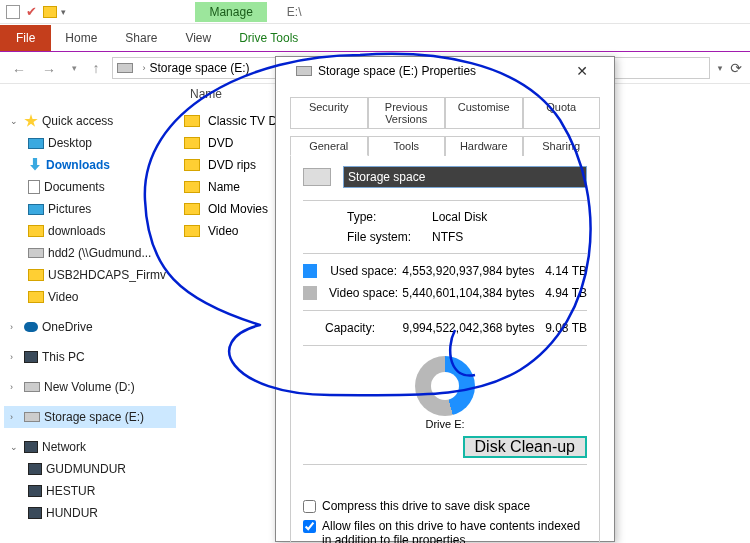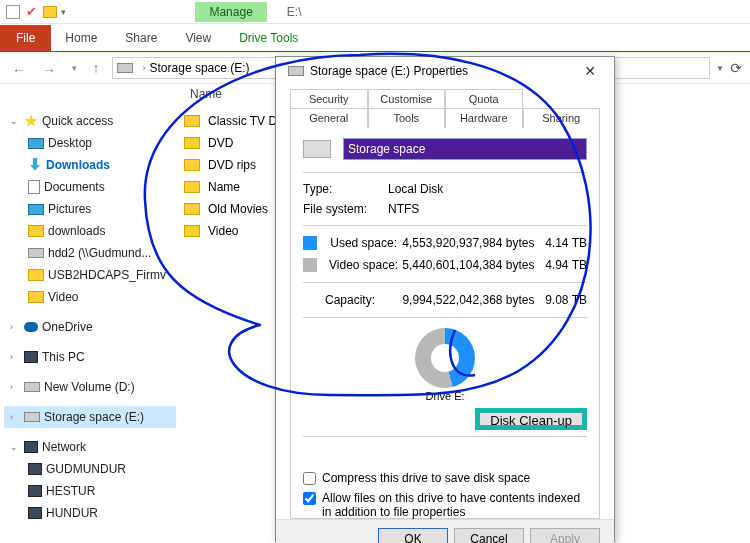--- a/index.html
+++ b/index.html
@@ -53,60 +53,60 @@
 .ic-fld { width: 16px; height: 12px; background: #ffcf33; border: 1px solid #d6a400; }
 .ic-drv { width: 16px; height: 10px; background: #ccc; border: 1px solid #888; }
 .ic-onedrive { width: 14px; height: 10px; background: #0a64a4; border-radius: 5px; }
 .ic-pc { width: 14px; height: 12px; background: #3a4a5a; border: 1px solid #222; }
 .ic-net { width: 14px; height: 12px; background: #3a4a5a; border: 1px solid #222; }
 
 .fileitem { display: flex; align-items: center; height: 22px; padding-left: 4px; gap: 8px; }
 
 
 .dialog { position: absolute; left: 275px; top: 56px; width: 340px; height: 486px; background: #fff; border: 1px solid #888; box-shadow: 2px 2px 8px rgba(0,0,0,.25); z-index: 50; }
-.dlg-title { height: 28px; display: flex; align-items: center; padding: 0 12px; }
+.dlg-title { height: 28px; display: flex; align-items: center; padding: 0 20px; }
 .dlg-title .drv { width: 16px; height: 10px; background: #ccc; border: 1px solid #888; margin-right: 6px; }
 .dlg-title .t { flex: 1; }
 .dlg-title .x { font-size: 14px; color: #333; padding: 2px 6px; }
 
 .tabs { display: flex; flex-wrap: wrap; padding: 4px 14px 0; }
 .tabs .tab { width: 25%; text-align: center; padding: 3px 0; border: 1px solid #ccc; border-bottom: none; background: #fff; margin-bottom: -1px; color: #333; font-size: 11px; }
 .tabs .row1 .tab { border-bottom: 1px solid #ccc; }
 .tabs .tab.active { background: #fff; border-bottom: 1px solid #fff; }
-.tabs .rowwrap { display: flex; width: 100%; }
+.tabs .rowwrap { display: flex; width: 100%; margin-top: 8px; }
 .tabpanel { border: 1px solid #ccc; margin: 0 14px; padding: 10px 12px 12px; height: 392px; }
 
 .namerow { display: flex; align-items: center; gap: 12px; margin-bottom: 12px; }
 .namerow .drv { width: 28px; height: 18px; background: #ddd; border: 1px solid #aaa; }
 .namerow input { flex: 1; height: 22px; border: 1px solid #7aa7d6; padding: 2px 4px; }
-.namerow input.sel { background: #4c1d95; color: #fff; }
+.namerow input.sel { background: #404040; color: #fff; }
 
 .hr { border-top: 1px solid #ccc; margin: 6px 0; }
 .kv { display: flex; height: 20px; align-items: center; }
-.kv .k { width: 85px; }
+.kv .k { width: 85px; margin-left: 44px; }
 .kv .v { flex: 1; }
 
 .space { display: flex; align-items: center; height: 22px; }
 .space .sw { width: 14px; height: 14px; margin-right: 8px; }
 .used .sw { background: #1e90ff; }
 .free .sw { background: #b8b8b8; }
 .space .k { width: 78px; text-align: center; }
 .space .b { width: 138px; }
 .space .h { width: 48px; text-align: right; }
 
 .cap { display: flex; padding-left: 22px; height: 22px; align-items: center; }
 .cap .k { width: 78px; }
 .cap .b { width: 138px; }
 .cap .h { width: 48px; text-align: right; }
 
 .donut { width: 60px; height: 60px; border-radius: 50%; margin: 10px auto 2px; background: conic-gradient(#1e90ff 0 165deg, #b8b8b8 165deg 360deg); position: relative; }
 .donut::after { content: ""; position: absolute; inset: 16px; background: #fff; border-radius: 50%; }
 .drivelbl { text-align: center; font-size: 11px; margin-bottom: 6px; }
 
-.cleanup { float: right; height: 22px; border: 5px solid #14b8a6; background: #e1e1e1; padding: 0 10px; font-size: 13px; }
+.cleanup { float: right; height: 22px; border: 2px solid #14b8a6; background: #e1e1e1; padding: 0 10px; font-size: 16px; }
 
 .checks { margin-top: 34px; font-size: 11px; }
 .checks label { display: flex; gap: 6px; align-items: flex-start; margin-bottom: 6px; line-height: 14px; }
 .checks input { margin-top: 1px; }
 
 .dlg-buttons { display: flex; justify-content: flex-end; gap: 6px; padding: 8px 14px; background: #f0f0f0; border-top: 1px solid #ddd; }
 .dlg-buttons button { height: 22px; min-width: 70px; border: 1px solid #adadad; background: #e1e1e1; font-size: 12px; }
 .dlg-buttons button.primary { border: 1px solid #1e6fbf; }
 .dlg-buttons button:disabled { color: #999; }
 
@@ -266,20 +266,21 @@
 
 <div class="dialog">
   <div class="dlg-title">
     <div class="drv"></div>
     <div class="t">Storage space (E:) Properties</div>
     <div class="x">✕</div>
   </div>
   <div class="tabs">
     <div class="rowwrap row1">
       <div class="tab">Security</div>
+      <div class="tab">Previous Versions</div>
       <div class="tab">Customise</div>
       <div class="tab">Quota</div>
     </div>
     <div class="rowwrap">
       <div class="tab active">General</div>
       <div class="tab">Tools</div>
       <div class="tab">Hardware</div>
       <div class="tab">Sharing</div>
     </div>
   </div>

